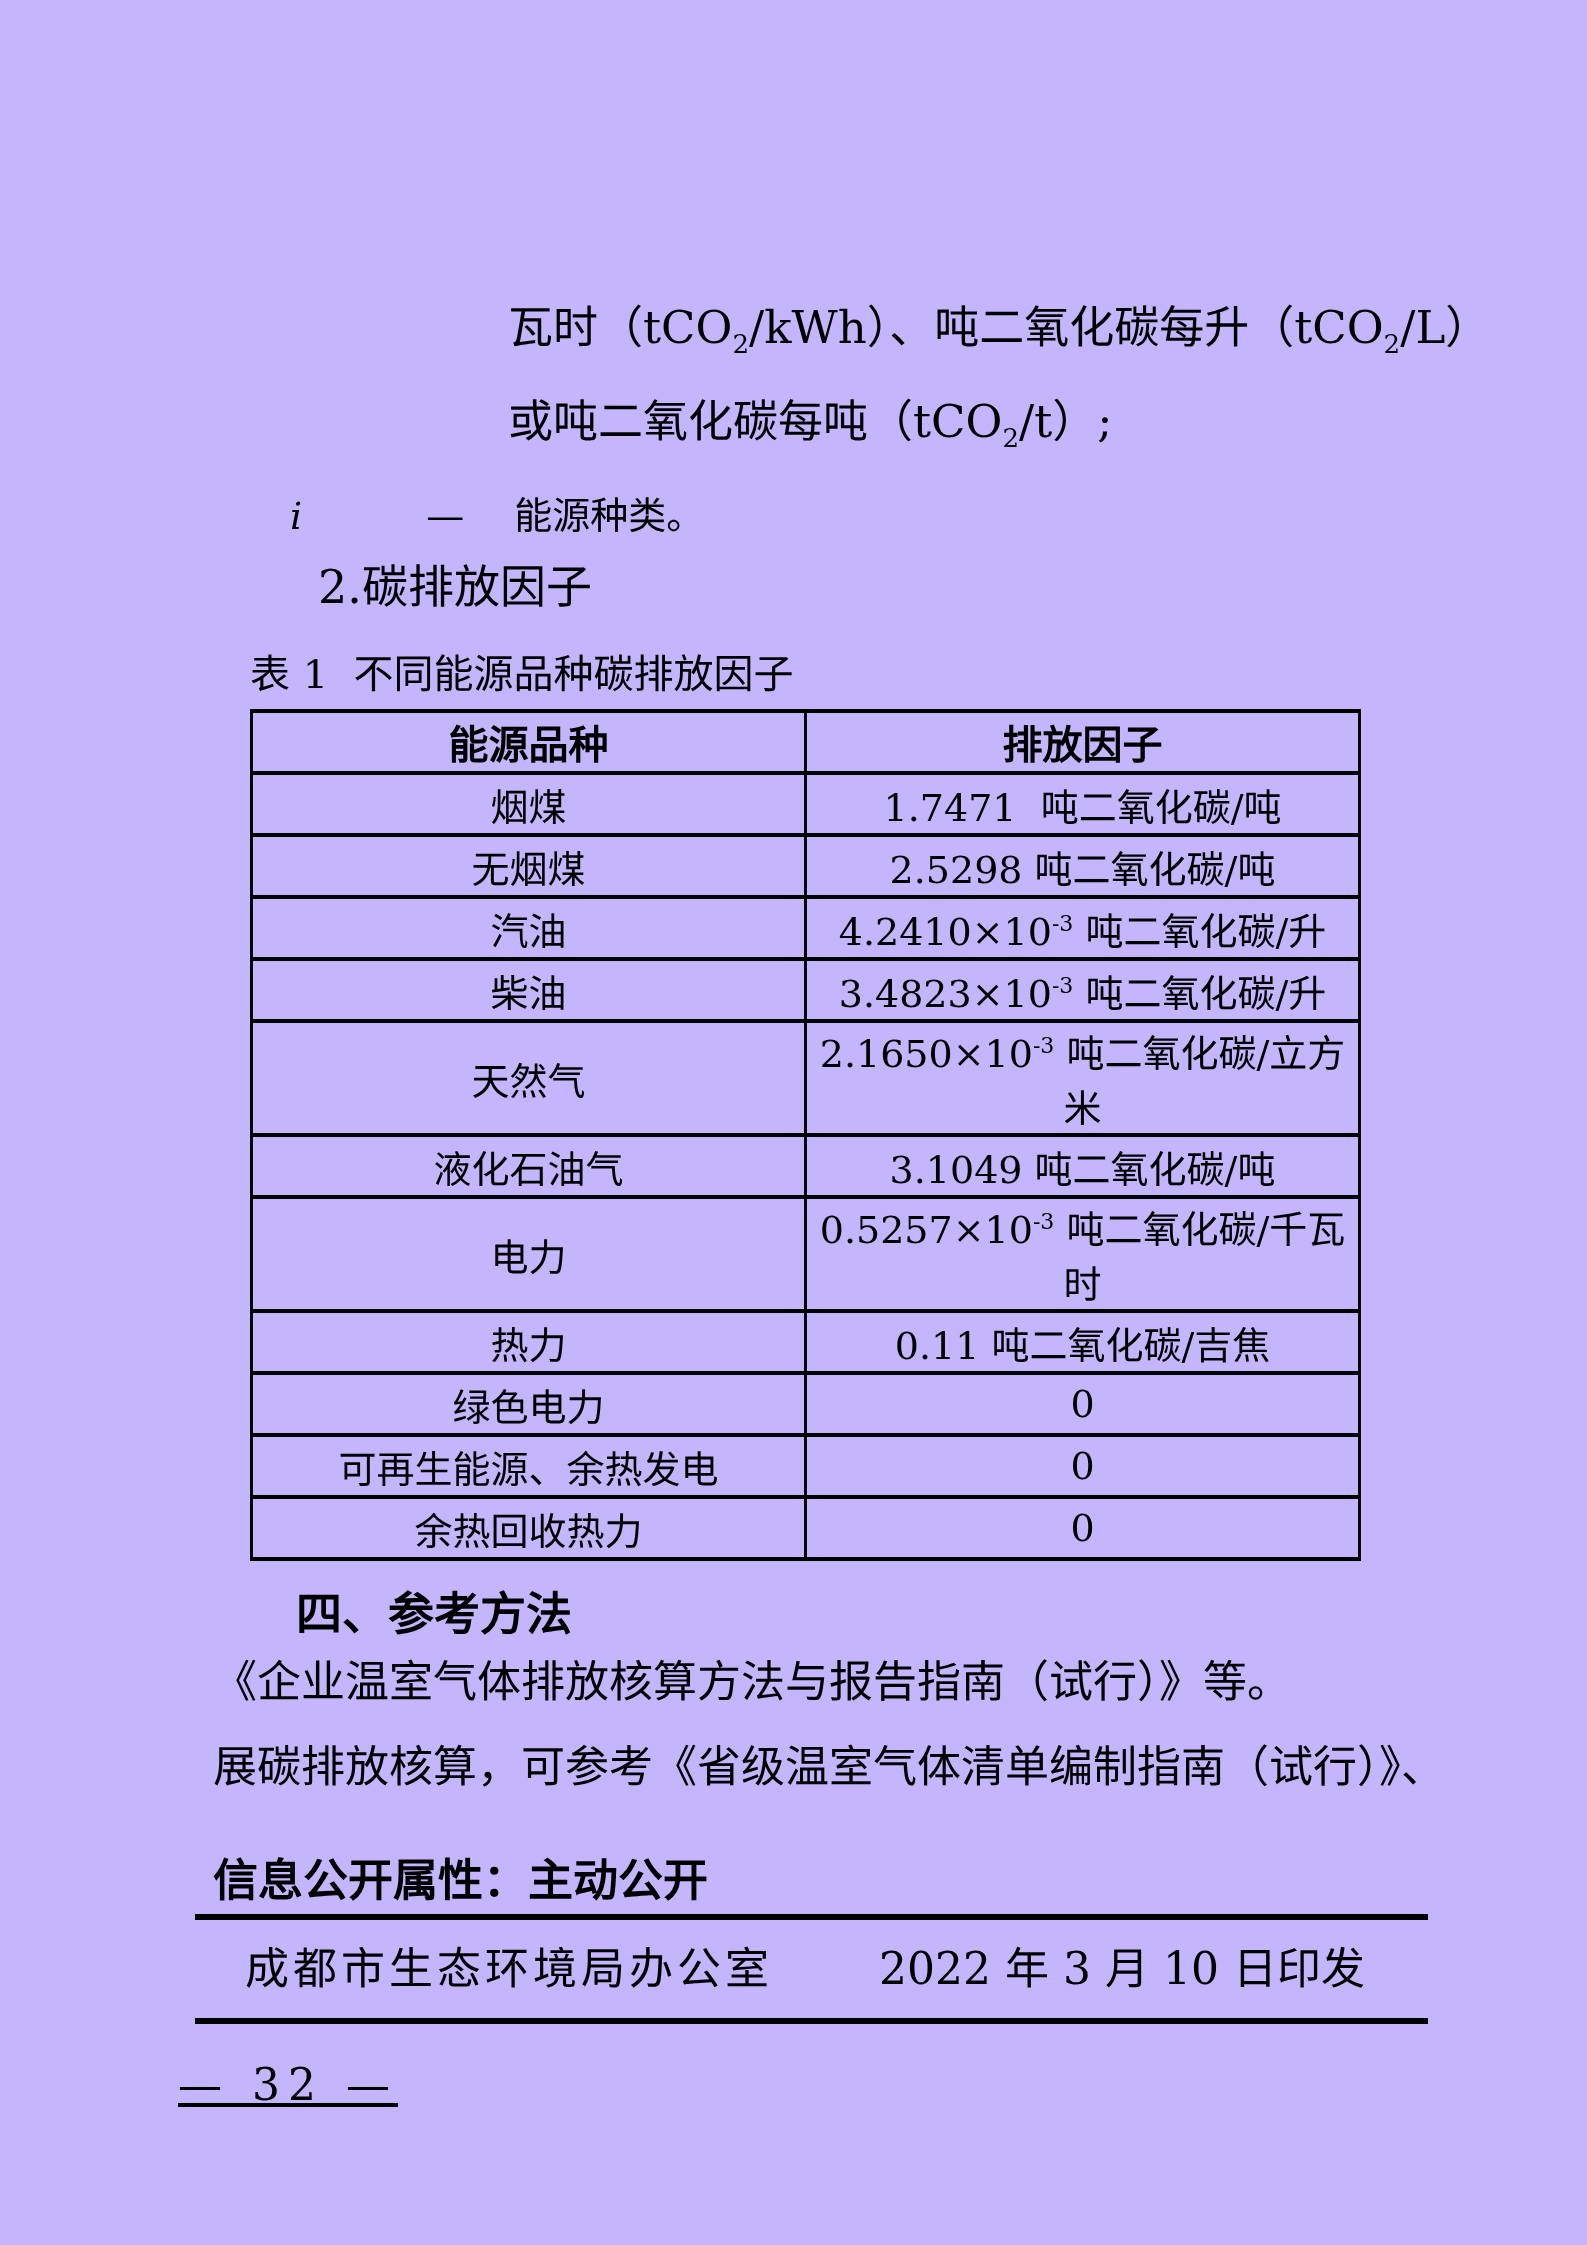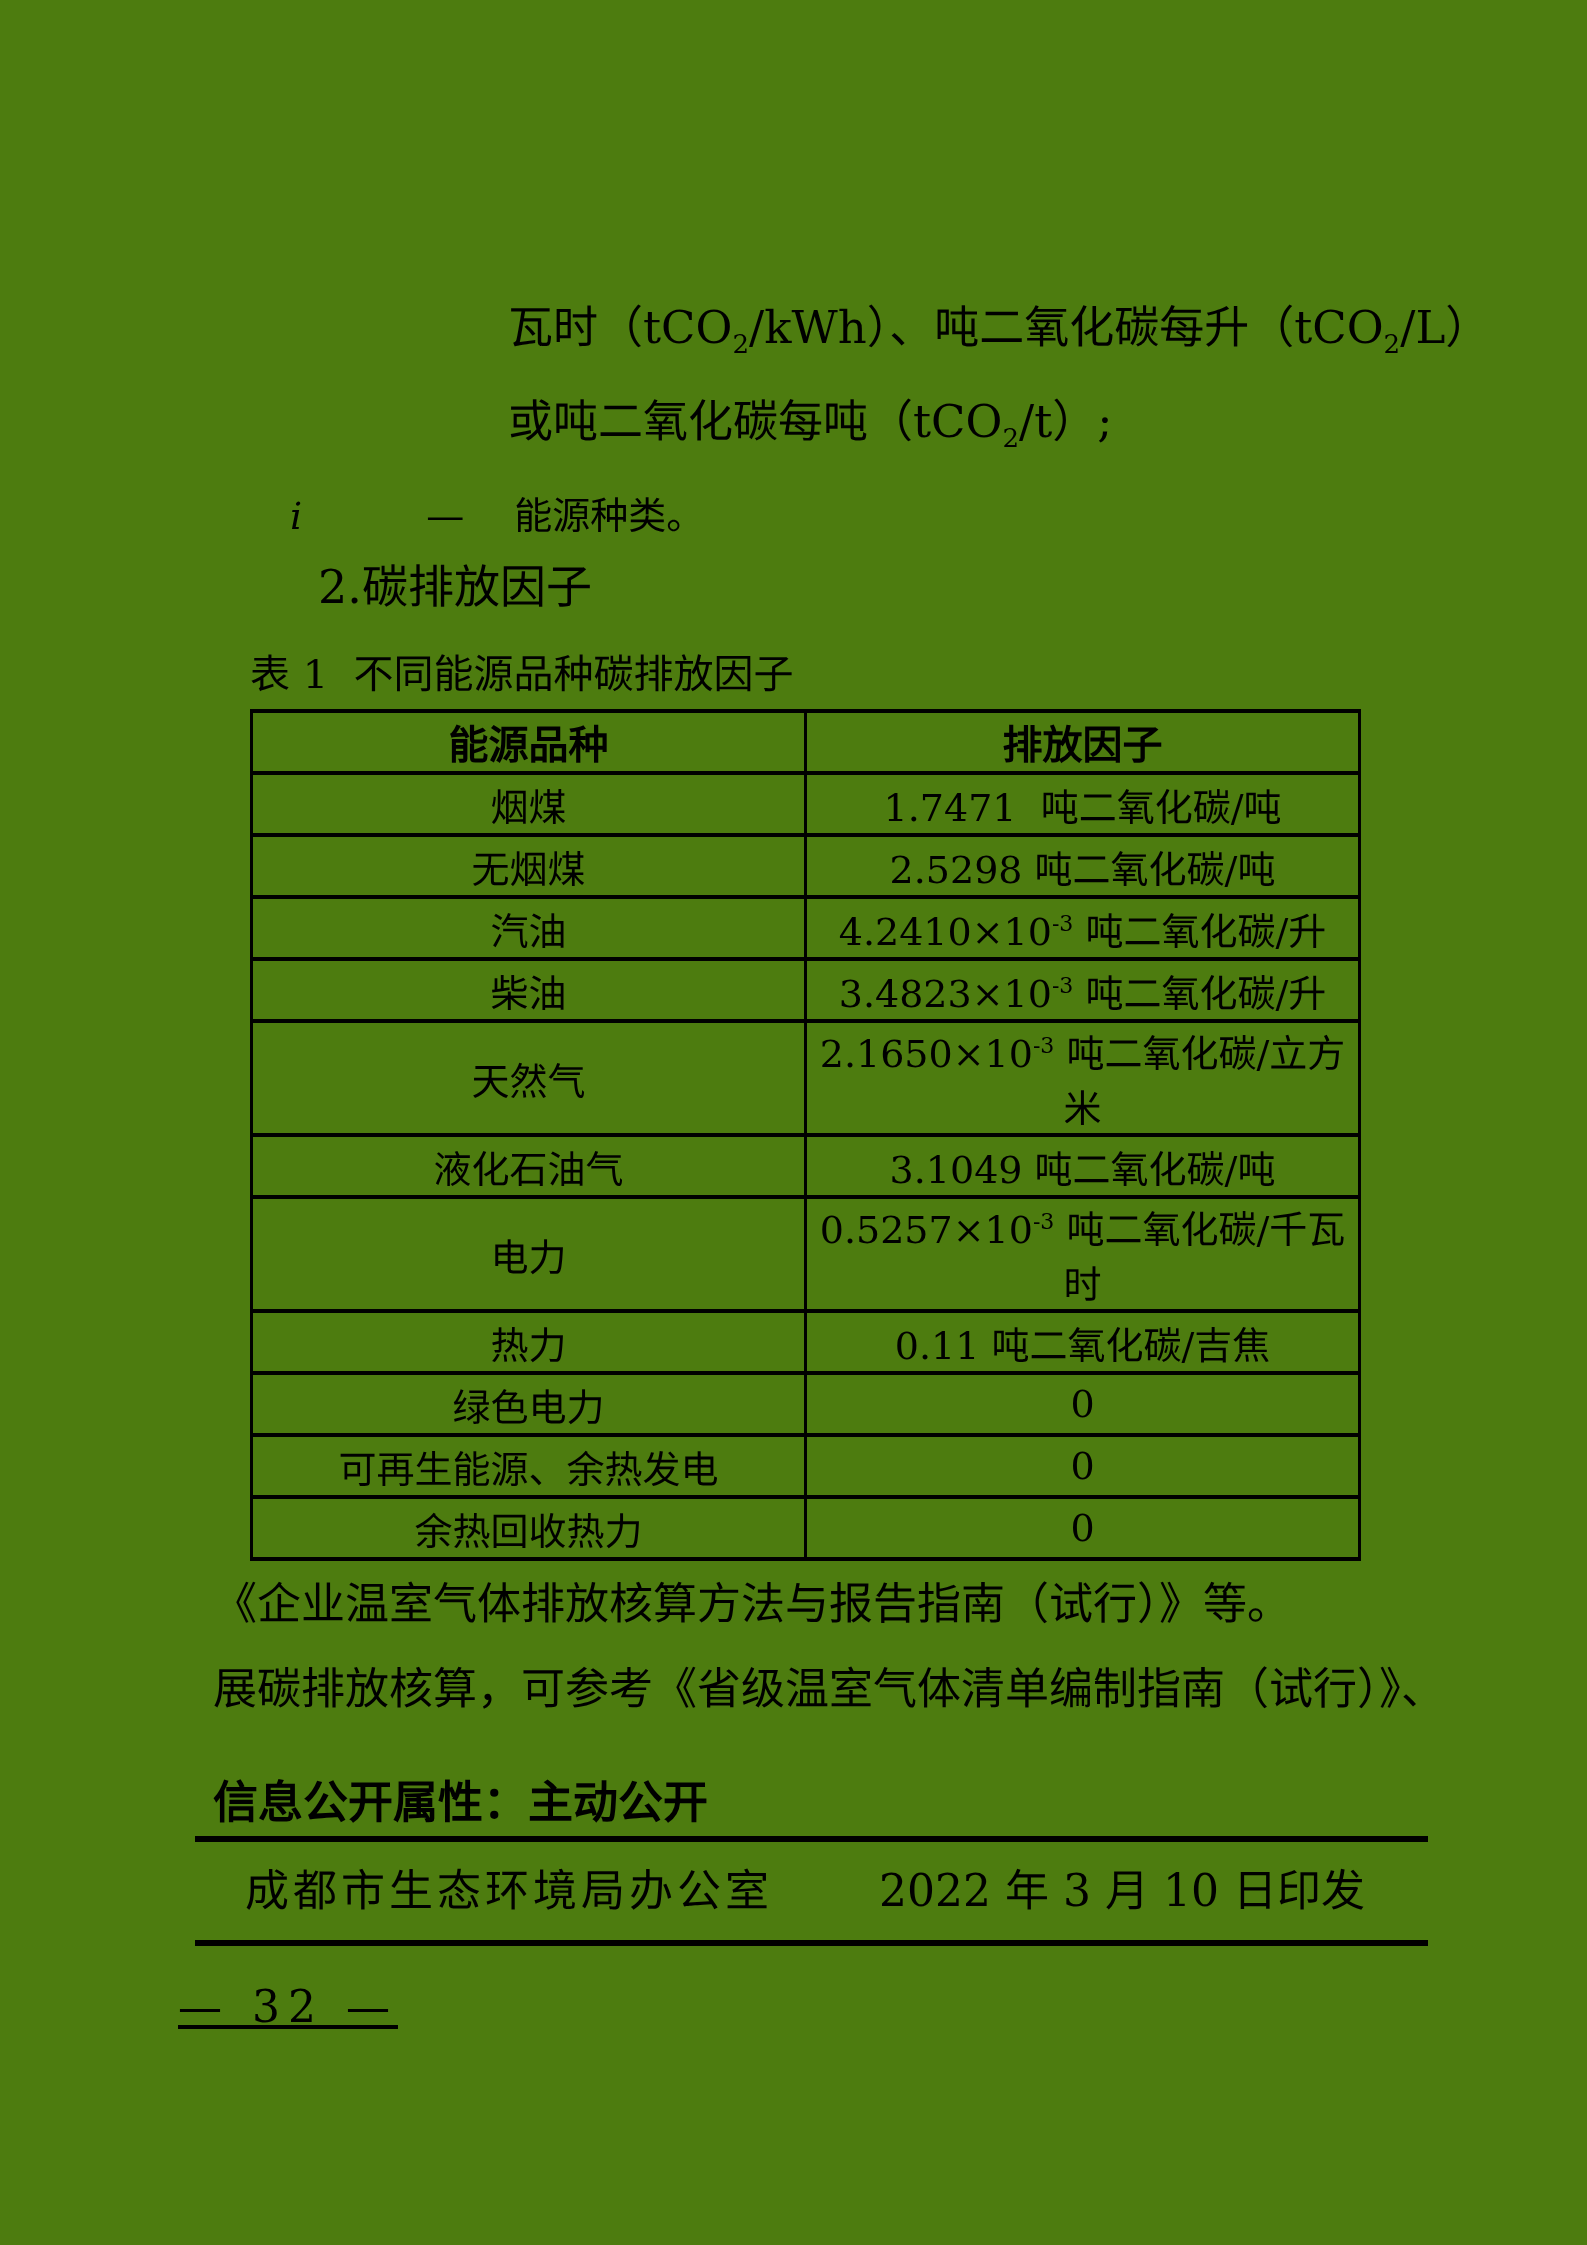--- a/index.html
+++ b/index.html
@@ -1,21 +1,21 @@
 <!DOCTYPE html>
 <html lang="zh-CN"><head>
 <meta charset="utf-8">
 <style>
   html,body { margin:0; padding:0; background:#ffffff; }
   .page {
     position:relative;
     width:1587px; height:2245px;
     box-sizing:border-box;
     padding-top:303px;
-    background:#4d7c0f;
+    background:#c4b5fd;
     color:#000000;
     font-family:"DejaVu Serif","Liberation Serif",serif;
     overflow:hidden;
   }
   sup { font-size:58%; }
   sub { font-size:58%; }
 
   
   .formula-cont { margin-left:508px; font-size:45px; }
   .f-line { height:50px; line-height:50px; white-space:pre-wrap; }
@@ -149,20 +149,21 @@
           <td class="c1">可再生能源、余热发电</td>
           <td class="c2">0</td>
         </tr>
         <tr>
           <td class="c1">余热回收热力</td>
           <td class="c2">0</td>
         </tr>
       </tbody>
   </table>
 
+  <div class="sec4">四、参考方法</div>
 
   <div class="para">
     <div class="p-line">《企业温室气体排放核算方法与报告指南（试行）》等。</div>
     <div class="p-line">展碳排放核算，可参考《省级温室气体清单编制指南（试行）》、</div>
   </div>
 
   <div class="attr">
     <span class="attr-label">信息公开属性：</span><span class="attr-value">主动公开</span>
   </div>
 

